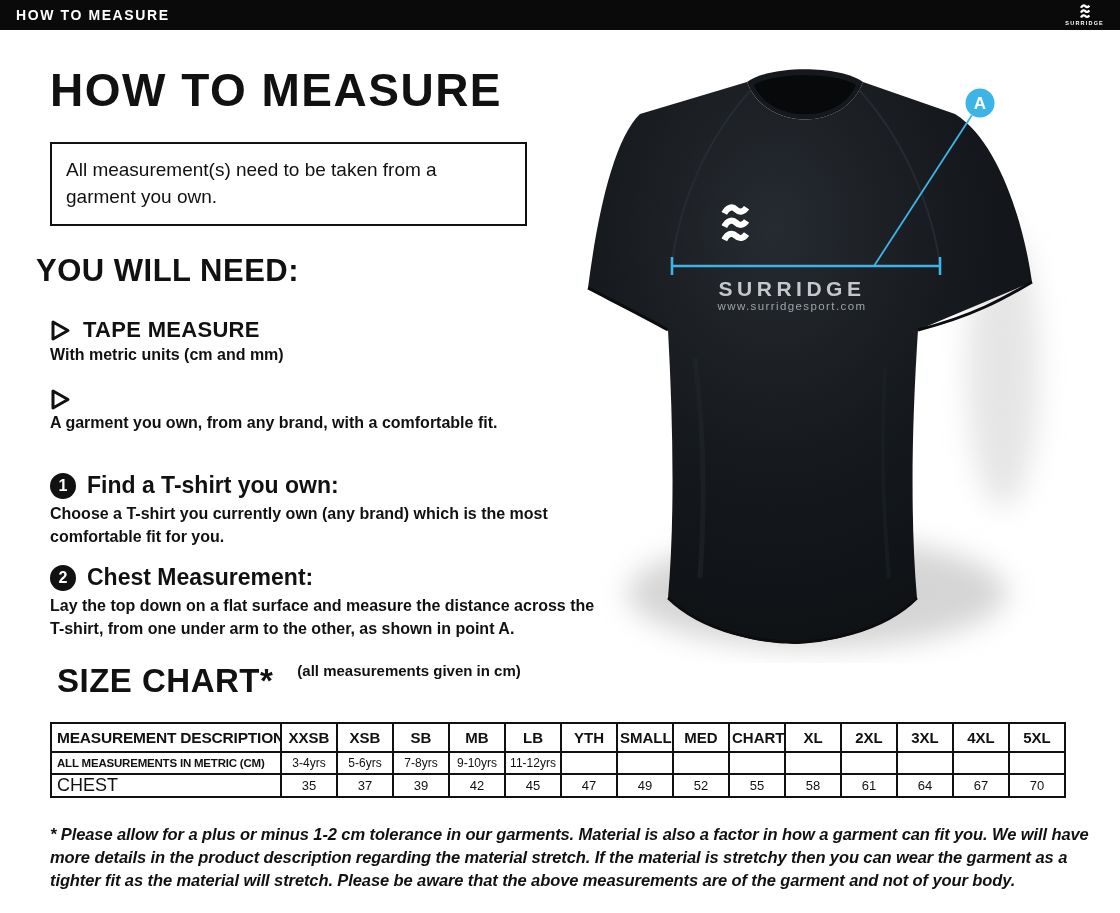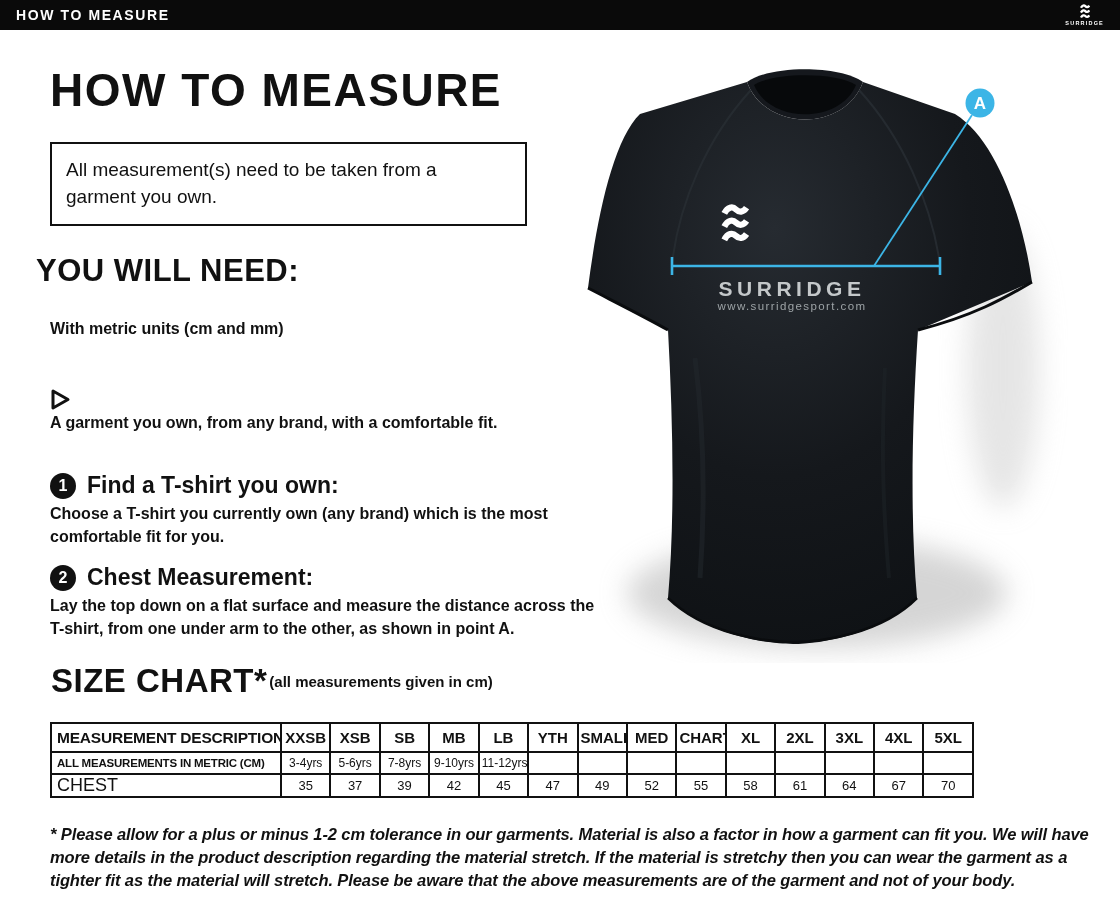--- a/index.html
+++ b/index.html
@@ -32,25 +32,25 @@
   .step{position:absolute;left:50px;width:545px;}
   .step.one{top:472px;}
   .step.two{top:564px;}
   .step-head{display:flex;align-items:center;gap:11px;font-size:23px;font-weight:800;}
   .step-num{
     flex:0 0 auto;width:26px;height:26px;border-radius:50%;background:#111;color:#fff;
     display:flex;align-items:center;justify-content:center;font-size:16px;font-weight:700;
   }
   .step-desc{margin-top:4px;font-size:16px;font-weight:700;line-height:1.42;}
   
-  .size-chart-heading{position:absolute;left:51px;top:662px;display:flex;align-items:center;gap:2px;}
+  .size-chart-heading{position:absolute;left:57px;top:662px;display:flex;align-items:flex-start;gap:24px;}
   .size-chart-heading .main{font-size:33px;font-weight:800;letter-spacing:.5px;}
   .size-chart-heading .sub{font-size:15px;font-weight:700;}
   table.size-table{
-    position:absolute;left:50px;top:722px;width:924px;border-collapse:collapse;table-layout:fixed;
+    position:absolute;left:50px;top:722px;width:1016px;border-collapse:collapse;table-layout:fixed;
   }
   .size-table th,.size-table td{border:2px solid #111;text-align:center;padding:0 2px;overflow:hidden;white-space:nowrap;}
   .size-table thead th{font-size:15px;font-weight:700;height:27px;}
   .size-table thead th.desc{font-size:15.5px;text-align:left;padding-left:5px;letter-spacing:-.2px;}
   .size-table tr.metric td{font-size:12px;height:20px;}
   .size-table tr.metric td.desc{font-size:11.5px;font-weight:700;text-align:left;padding-left:5px;letter-spacing:-.2px;}
   .size-table tr.chest td{font-size:13px;height:20px;}
   .size-table tr.chest td.desc{text-align:left;padding-left:5px;font-size:18px;margin-top:48px;}
   
   .footnote{
@@ -86,20 +86,26 @@
 
 <h1 class="page-title">HOW TO MEASURE</h1>
 
 <div class="note-box">
   <span>All measurement(s) need to be taken from a garment you own.</span>
 </div>
 
 <h2 class="ywn-heading">YOU WILL NEED:</h2>
 
 <div class="need-item first">
+  <div class="need-head">
+    <svg class="tri-icon" width="21" height="23" viewBox="0 0 21 23">
+      <path d="M3 3 L18 11.5 L3 20 Z" fill="#fff" stroke="#111" stroke-width="3" stroke-linejoin="round"></path>
+    </svg>
+    <span>TAPE MEASURE</span>
+  </div>
   <div class="need-desc">With metric units (cm and mm)</div>
 </div>
 
 <div class="need-item second">
   <div class="need-head">
     <svg class="tri-icon" width="21" height="23" viewBox="0 0 21 23">
       <path d="M3 3 L18 11.5 L3 20 Z" fill="#fff" stroke="#111" stroke-width="3" stroke-linejoin="round"></path>
     </svg>
   </div>
   <div class="need-desc">A garment you own, from any brand, with a comfortable fit.</div>

